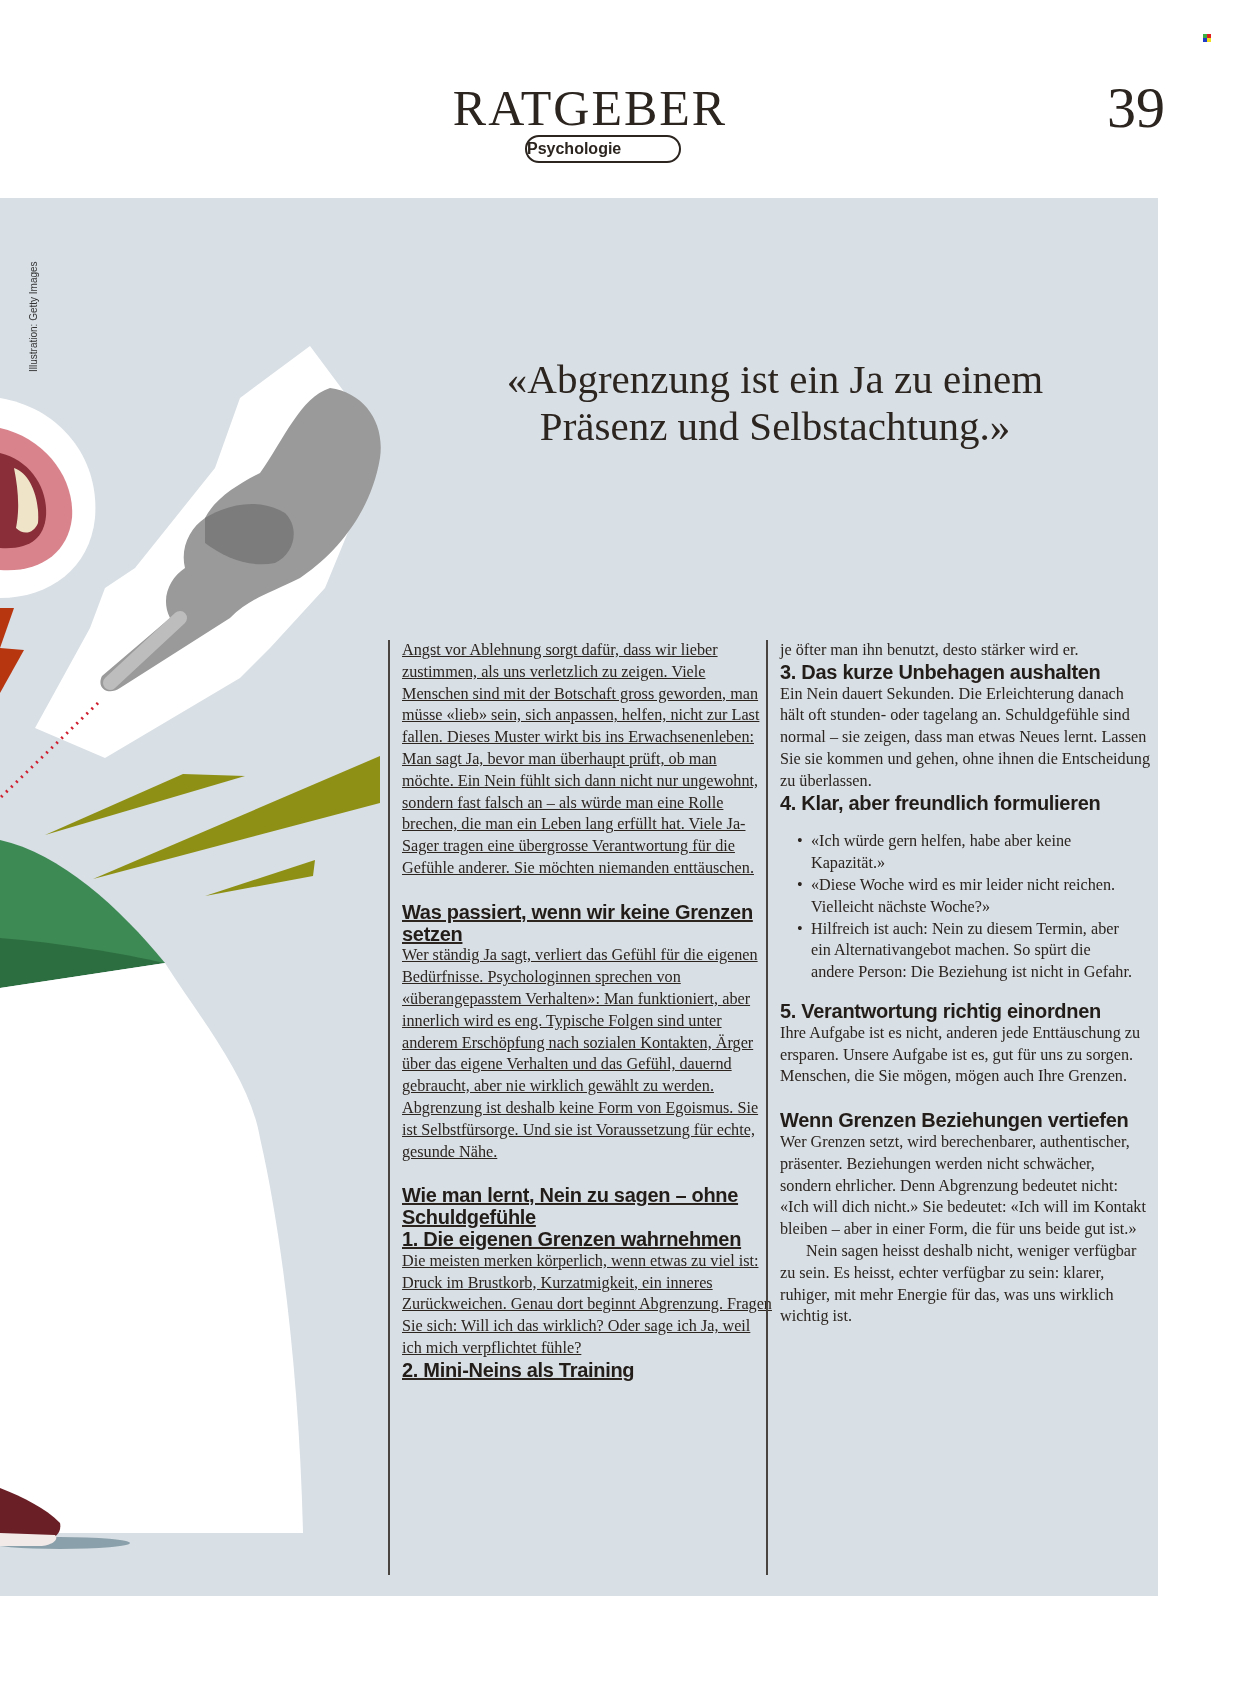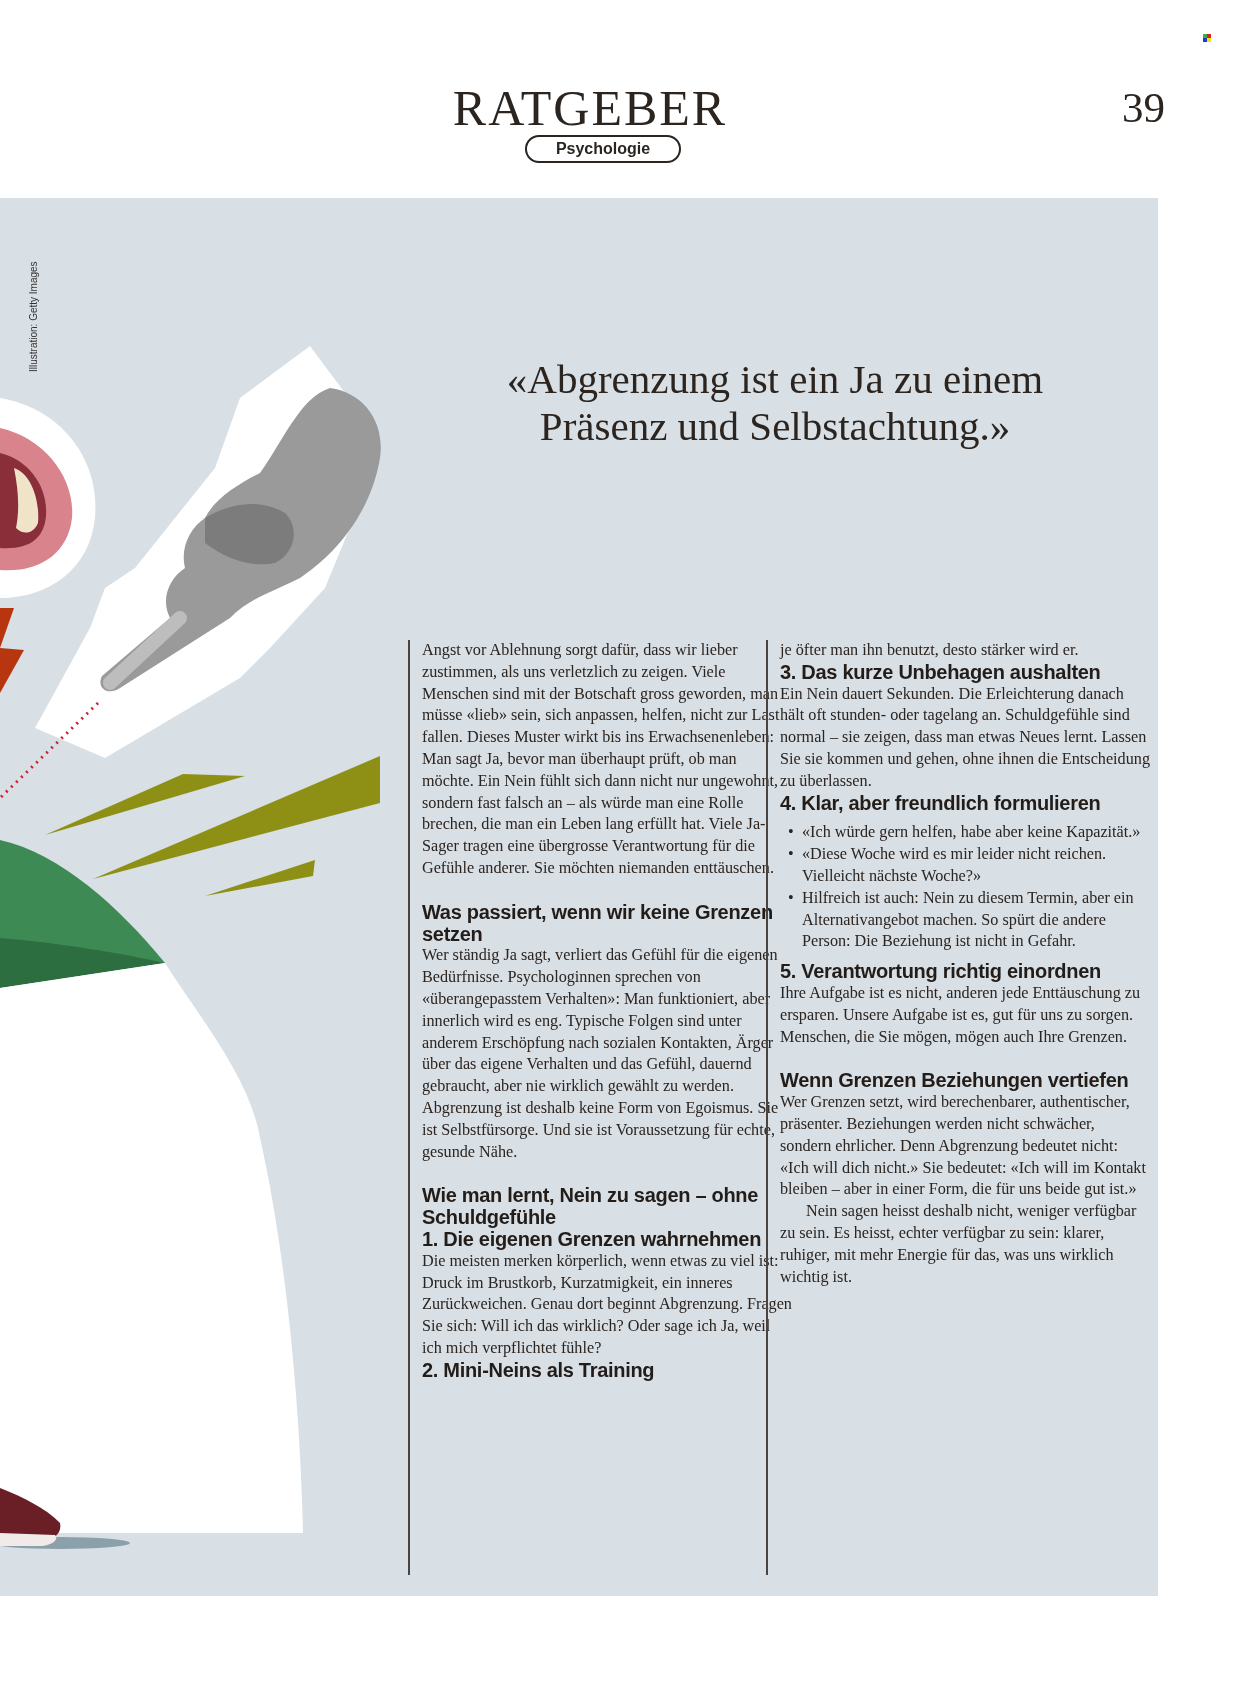--- a/index.html
+++ b/index.html
@@ -11,53 +11,53 @@
   .corner-mark span { position: absolute; width: 4px; height: 4px; }
   .header-title {
     position: absolute; left: 430px; top: 78px; width: 320px; text-align: center;
     font-family: "Liberation Serif", "DejaVu Serif", serif; font-size: 50px; letter-spacing: 2px;
     color: #2b241f; line-height: 60px;
   }
   .section-pill {
     position: absolute; left: 525px; top: 135px; width: 156px; height: 28px;
     border: 2px solid #2b241f; border-radius: 16px; box-sizing: border-box;
     font-family: "Liberation Sans", "DejaVu Sans", sans-serif; font-size: 16px; font-weight: bold;
-    text-align: center; line-height: 24px; color: #2b241f;
+    line-height: 24px; color: #2b241f;
   }
   .page-number {
     position: absolute; left: 1095px; top: 78px; width: 70px; text-align: right;
-    font-family: "Liberation Serif", "DejaVu Serif", serif; font-size: 43px; color: #2b241f; line-height: 60px;
+    font-family: "Liberation Serif", "DejaVu Serif", serif; font-size: 58px; color: #2b241f; line-height: 60px;
   }
   .panel {
     position: absolute; left: 0; top: 198px; width: 1158px; height: 1398px; background: #d8dfe5; overflow: hidden;
   }
   .credit {
     position: absolute; left: 28px; top: 372px; transform-origin: left top; transform: rotate(-90deg);
     font-family: "Liberation Sans", "DejaVu Sans", sans-serif; font-size: 10px; color: #333; white-space: nowrap;
   }
   .illustration { position: absolute; left: 0; top: 198px; width: 400px; height: 1398px; }
   .pull-quote {
     position: absolute; left: 460px; top: 356px; width: 630px; text-align: center;
     font-family: "Liberation Serif", "DejaVu Serif", serif; font-size: 41px; line-height: 47px; color: #2b241f;
   }
   .col {
     position: absolute; top: 640px; width: 370px; height: 935px;
     border-left: 2px solid #4a4440; padding-left: 12px; box-sizing: content-box;
     font-family: "Liberation Serif", "DejaVu Serif", serif; font-size: 16.2px; line-height: 21.8px; color: #2b241f;
   }
-  .col-1 { left: 408px; }
+  .col-1 { left: 388px; text-decoration: underline; }
   .col-2 { left: 766px; }
   .col p { margin: 0; }
   .col .h {
     font-family: "Liberation Sans", "DejaVu Sans", sans-serif; font-weight: bold; font-size: 20px;
     letter-spacing: -0.3px; margin: 0; color: #231d19;
   }
   .col .gap { height: 22px; }
   .col .indent { text-indent: 26px; }
-  .col ul { margin: 8px; padding: 0; list-style: none; }
+  .col ul { margin: 17px; padding: 0; list-style: none; }
   .col li { position: relative; padding-left: 14px; }
   .col li::before { content: "•"; position: absolute; left: 0; top: 0; }
 </style>
 </head>
 <body>
 
 <div class="corner-mark">
   <span style="left:0;top:0;background:#3cb043;"></span>
   <span style="left:4px;top:0;background:#e02020;"></span>
   <span style="left:0;top:4px;background:#1e3cc8;"></span>

